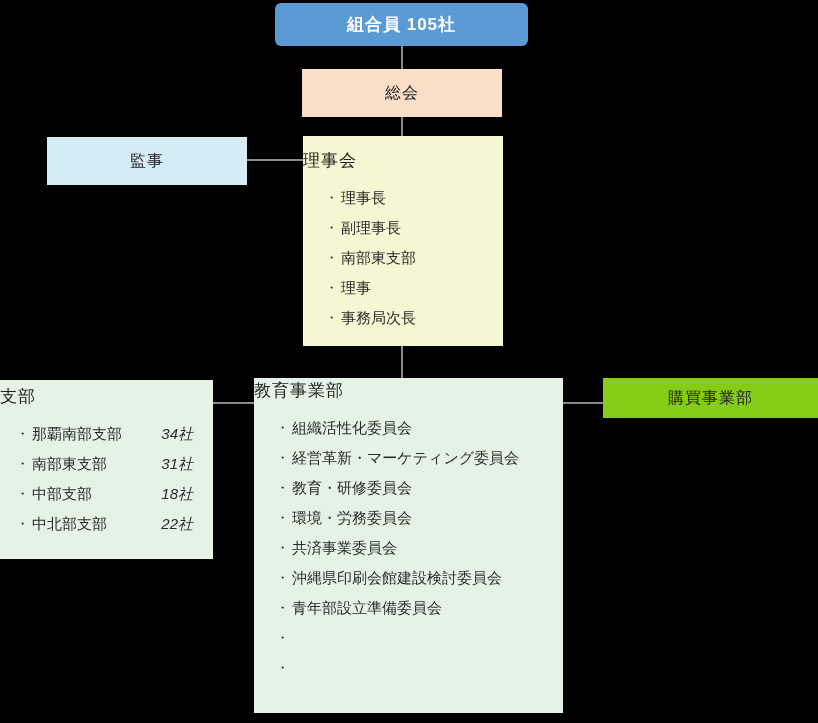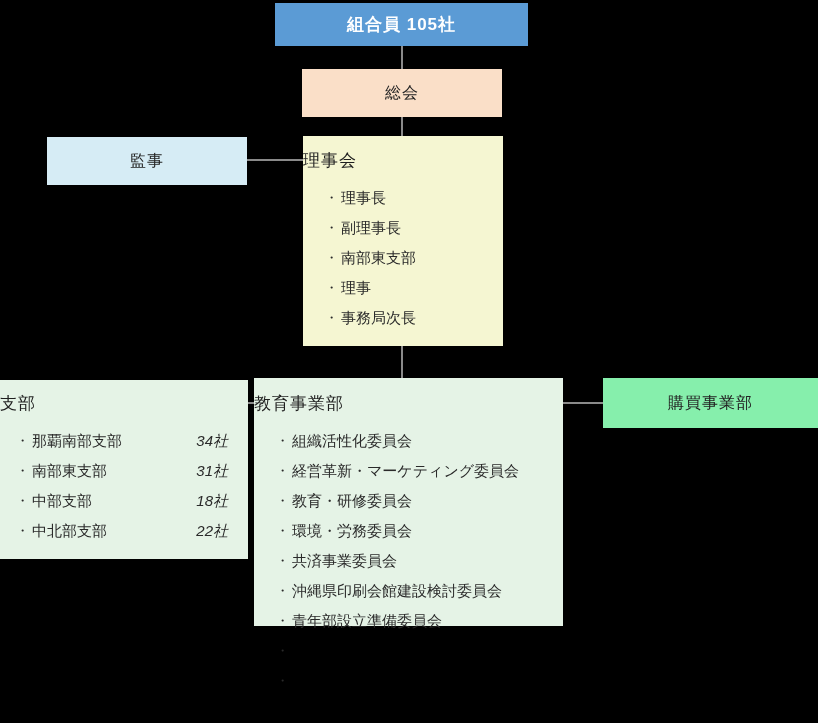--- a/index.html
+++ b/index.html
@@ -27,51 +27,51 @@
     letter-spacing: 1px;
     color: #222;
   }
   
   .members {
     left: 275px; top: 3px; width: 253px; height: 43px;
     background: #5B9BD5;
     color: #fff;
     font-weight: bold;
     font-size: 17px;
+    border-radius: 6px;
   }
   
   .assembly {
     left: 302px; top: 69px; width: 200px; height: 48px;
     background: #FADFC8;
   }
   
   .auditors {
     left: 47px; top: 137px; width: 200px; height: 48px;
     background: #D6ECF5;
   }
   
   .board {
     left: 303px; top: 136px; width: 200px; height: 210px;
     background: #F5F6D2;
     padding-top: 12px;
   }
   
   .branches {
-    left: 0; top: 380px; width: 248px; height: 179px;
+    left: 0; top: 380px; width: 213px; height: 179px;
     background: #E5F3E6;
-    padding-top: 11px;
+    padding-top: 4px;
   }
   .education {
-    left: 254px; top: 378px; width: 309px; height: 248px;
+    left: 254px; top: 378px; width: 309px; height: 335px;
     background: #E5F3E6;
-    padding-top: 13px;
   }
   .purchasing {
-    left: 603px; top: 378px; width: 215px; height: 50px;
-    background: #86efac;
+    left: 603px; top: 378px; width: 215px; height: 40px;
+    background: #84cc16;
     font-family: Liberation Mono, monospace;
   }
   .box-title {
     text-align: left;
     font-size: 17px;
     line-height: 26px;
     letter-spacing: 1px;
     color: #1f1f1f;
   }
   ul.item-list {

